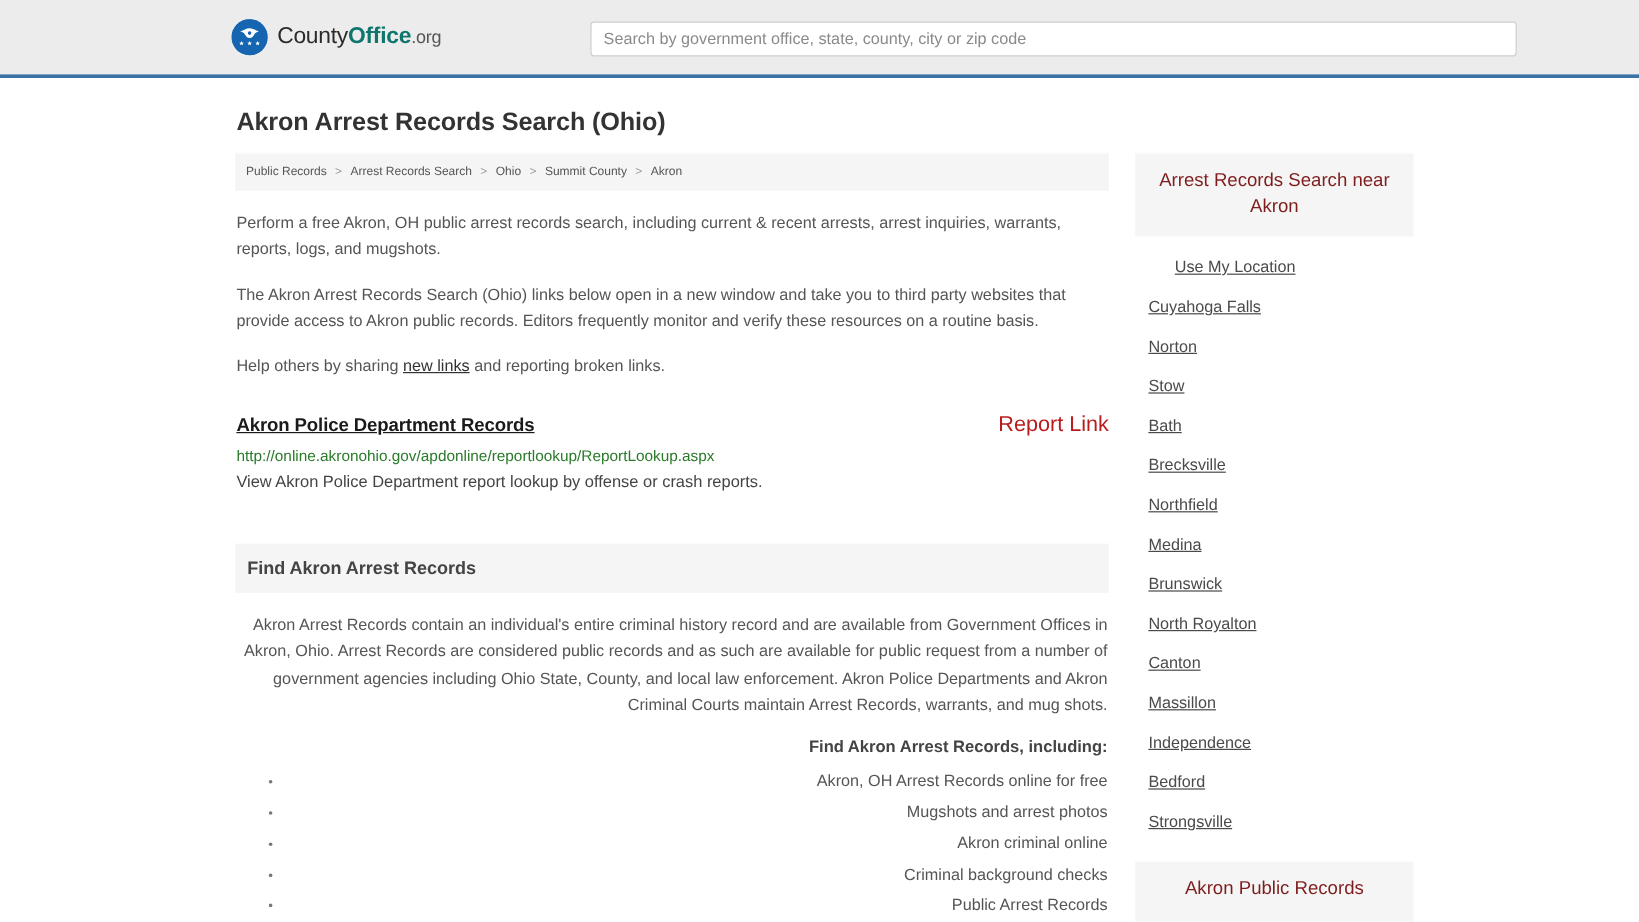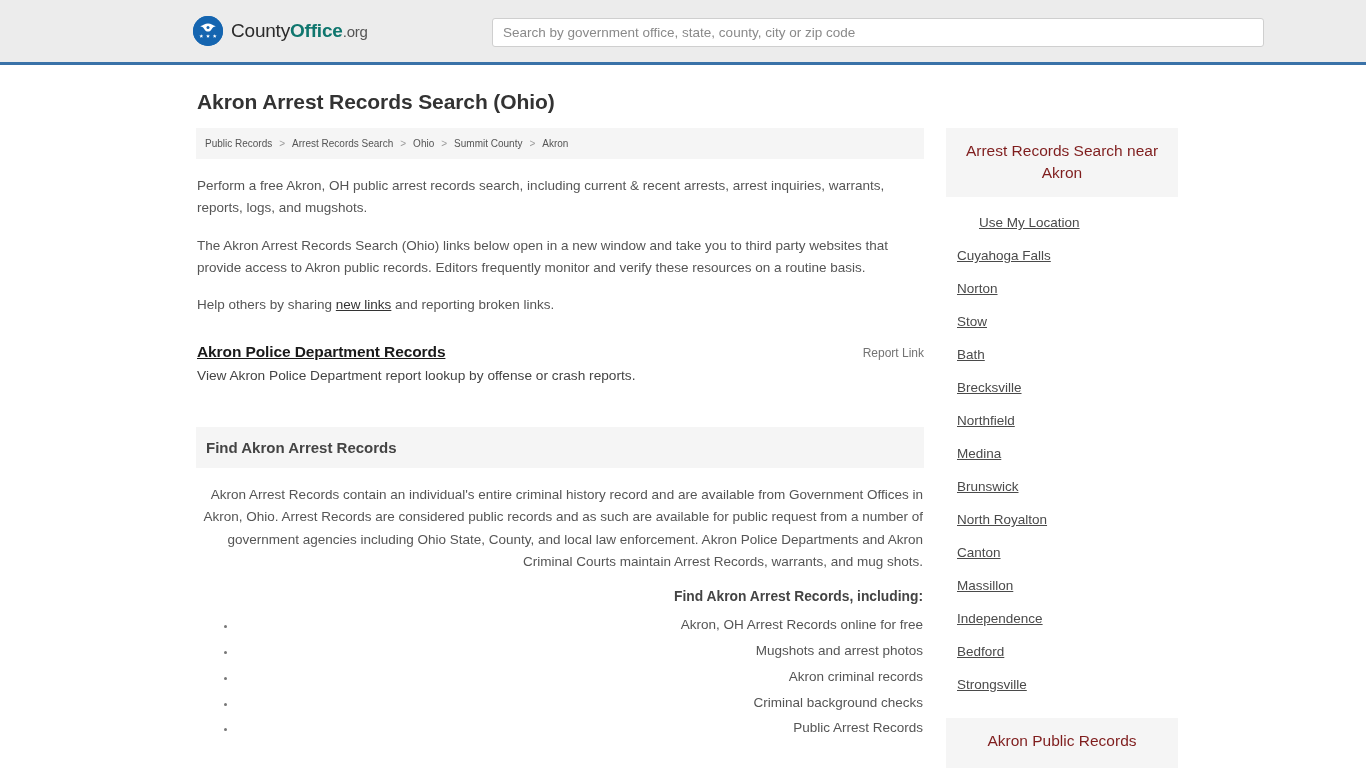--- a/index.html
+++ b/index.html
@@ -141,22 +141,22 @@
     align-items: baseline;
   }
   .link-title {
     font-size: 15.5px;
     font-weight: bold;
     color: #1a1a1a;
     text-decoration: underline;
     letter-spacing: -0.1px;
   }
   .report-link {
-    font-size: 12px;
-    color: #737373;
+    font-size: 18px;
+    color: #b91c1c;
     text-decoration: none;
     white-space: nowrap;
   }
   .link-url {
     font-size: 12.8px;
     color: #2a7a2a;
     margin-top: 8px;
     word-break: break-all;
   }
   .link-desc {
@@ -281,32 +281,33 @@
 
         <p class="body-p">Perform a free Akron, OH public arrest records search, including current &amp; recent arrests, arrest inquiries, warrants, reports, logs, and mugshots.</p>
         <p class="body-p">The Akron Arrest Records Search (Ohio) links below open in a new window and take you to third party websites that provide access to Akron public records. Editors frequently monitor and verify these resources on a routine basis.</p>
         <p class="body-p"><span>Help others by sharing </span><a class="inline-link" href="#">new links</a><span> and reporting broken links.</span></p>
 
         <div class="link-block">
           <div class="link-row">
             <a class="link-title" href="#">Akron Police Department Records</a>
             <a class="report-link" href="#">Report Link</a>
           </div>
+          <div class="link-url">http://online.akronohio.gov/apdonline/reportlookup/ReportLookup.aspx</div>
           <div class="link-desc">View Akron Police Department report lookup by offense or crash reports.</div>
         </div>
 
         <div class="section">
           <div class="section-head">Find Akron Arrest Records</div>
           <div class="section-body">
             <p>Akron Arrest Records contain an individual's entire criminal history record and are available from Government Offices in Akron, Ohio. Arrest Records are considered public records and as such are available for public request from a number of government agencies including Ohio State, County, and local law enforcement. Akron Police Departments and Akron Criminal Courts maintain Arrest Records, warrants, and mug shots.</p>
             <div class="sub-head">Find Akron Arrest Records, including:</div>
             <ul class="bullets">
               <li>Akron, OH Arrest Records online for free</li>
               <li>Mugshots and arrest photos</li>
-              <li>Akron criminal records</li>
+              <li>Akron criminal online</li>
               <li>Criminal background checks</li>
               <li>Public Arrest Records</li>
             </ul>
           </div>
         </div>
 
       </div>
 
       <aside class="side-col">
 

